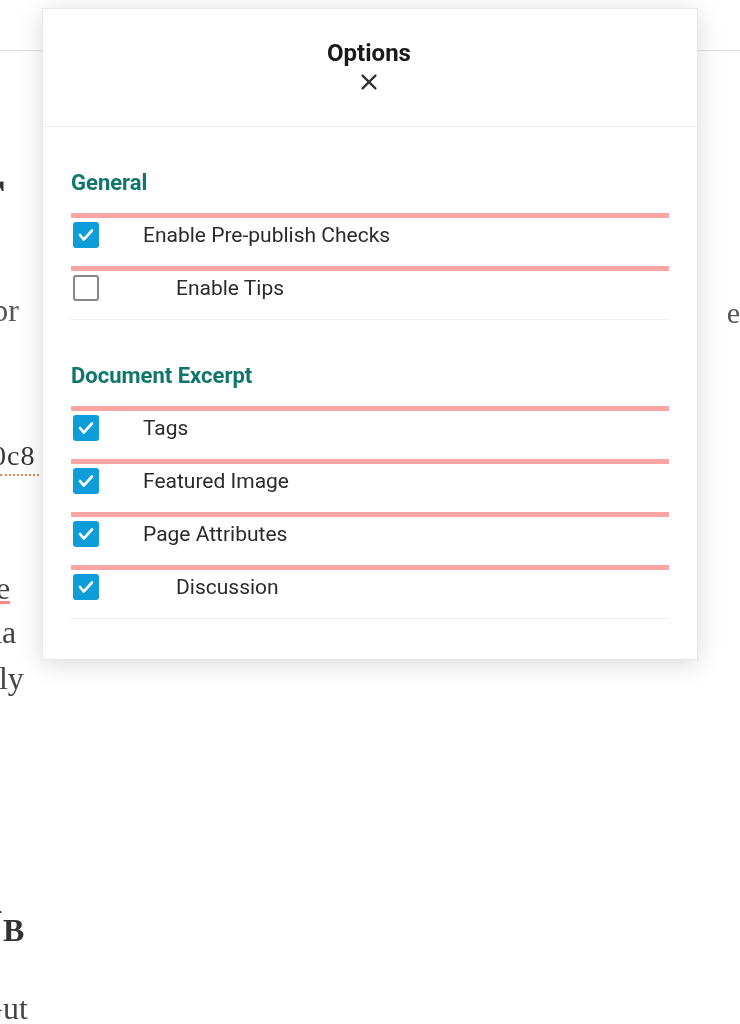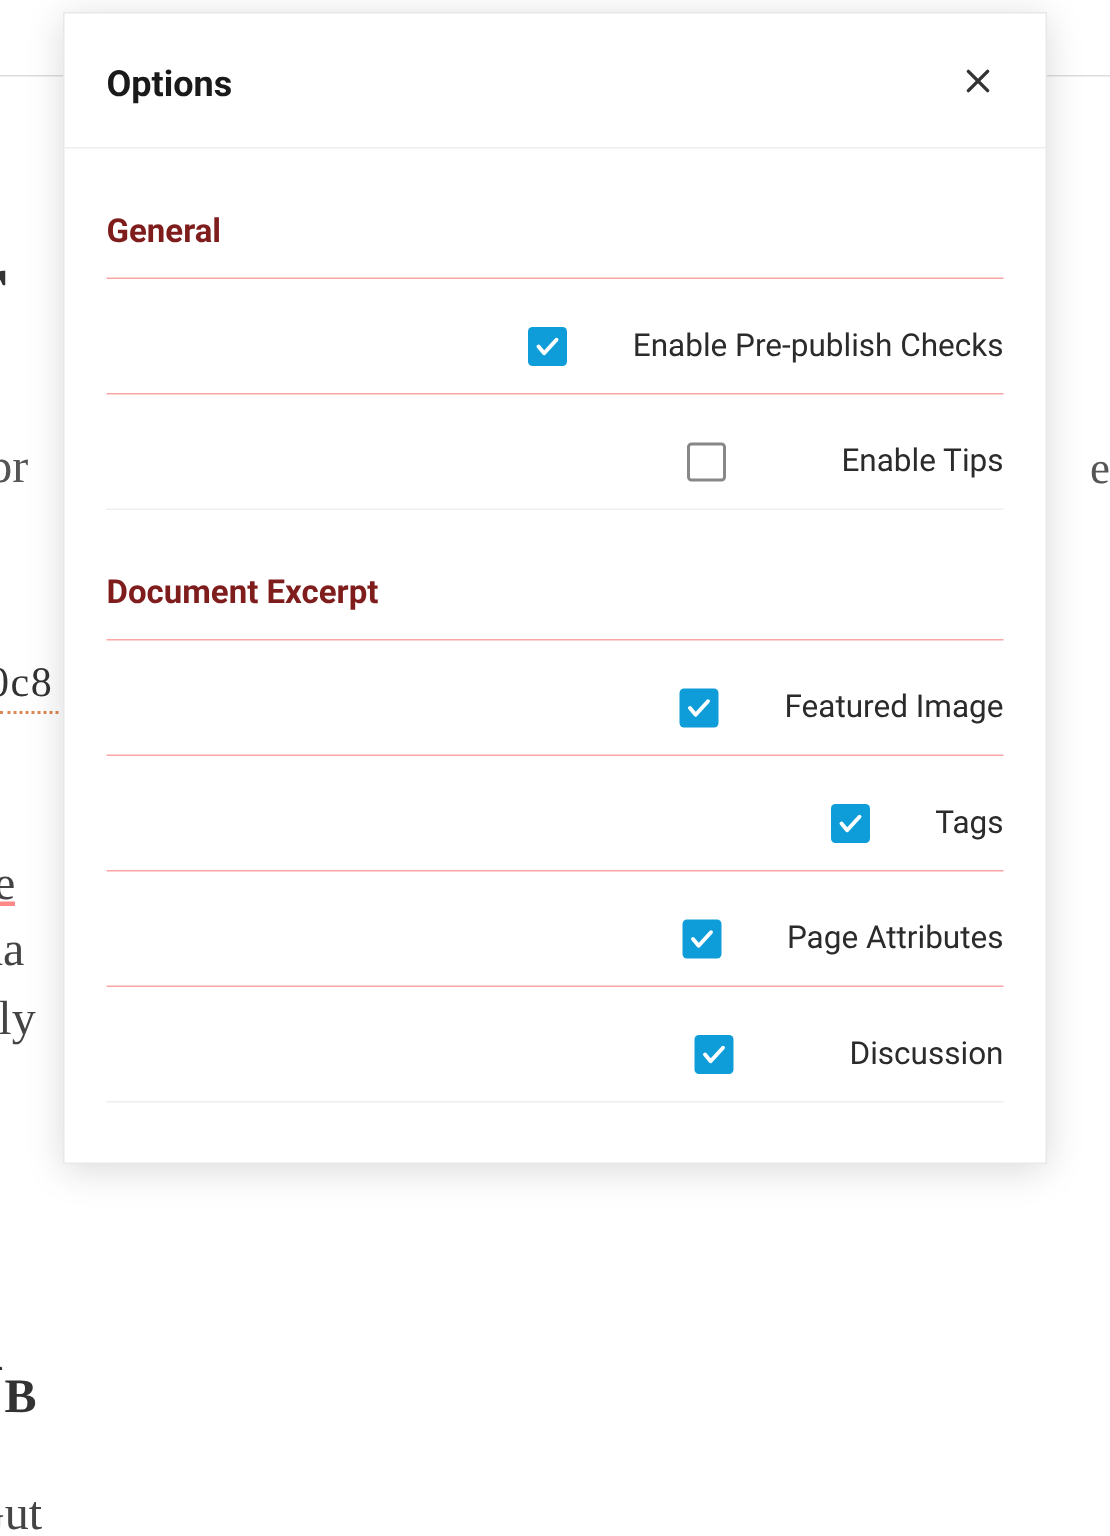--- a/index.html
+++ b/index.html
@@ -43,20 +43,21 @@
       background: #fff;
       box-shadow: 0 4px 24px rgba(0,0,0,0.15);
       border: 1px solid #e8e8e8;
     }
     .modal-header {
       display: flex;
       justify-content: space-between;
       align-items: center;
       padding: 30px 30px 26px 28px;
       border-bottom: 1px solid #eee;
+      flex-direction: column;
     }
     .modal-title {
       font-size: 24px;
       font-weight: 700;
       color: #1a1a1a;
     }
     .close-btn {
       background: none;
       border: none;
       cursor: pointer;
@@ -71,31 +72,30 @@
     }
     .modal-body {
       padding: 0 28px 40px 28px;
     }
     .section {
       margin-top: 42px;
     }
     .section-title {
       font-size: 22px;
       font-weight: 700;
-      color: #7f1d1d;
+      color: #0f766e;
       margin-bottom: 18px;
       margin-top: 43px;
     }
     .option-row {
       display: flex;
       align-items: center;
-      padding: 32px 0 18px 2px;
-      border-top: 1px solid #fca5a5;
+      padding: 4px 0 18px 2px;
+      border-top: 5px solid #fca5a5;
       cursor: pointer;
-      justify-content: flex-end;
     }
     .option-row:last-child {
       border-bottom: 1px solid #eee;
       gap: 33px;
     }
     .checkbox {
       width: 26px;
       height: 26px;
       border-radius: 3px;
       flex-shrink: 0;
@@ -169,29 +169,29 @@
     </div>
 
     <div class="section">
       <div class="section-title">Document Excerpt</div>
       <div class="option-row">
         <span class="checkbox checked">
           <svg viewBox="0 0 24 24" fill="none" stroke="#fff" stroke-width="3.5" stroke-linecap="round" stroke-linejoin="round">
               <polyline points="4 12 9 18 20 6"></polyline>
             </svg>
         </span>
+        <span class="option-label">Tags</span>
+      </div>
+      <div class="option-row">
+        <span class="checkbox checked">
+          <svg viewBox="0 0 24 24" fill="none" stroke="#fff" stroke-width="3.5" stroke-linecap="round" stroke-linejoin="round">
+              <polyline points="4 12 9 18 20 6"></polyline>
+            </svg>
+        </span>
         <span class="option-label">Featured Image</span>
-      </div>
-      <div class="option-row">
-        <span class="checkbox checked">
-          <svg viewBox="0 0 24 24" fill="none" stroke="#fff" stroke-width="3.5" stroke-linecap="round" stroke-linejoin="round">
-              <polyline points="4 12 9 18 20 6"></polyline>
-            </svg>
-        </span>
-        <span class="option-label">Tags</span>
       </div>
       <div class="option-row">
         <span class="checkbox checked">
           <svg viewBox="0 0 24 24" fill="none" stroke="#fff" stroke-width="3.5" stroke-linecap="round" stroke-linejoin="round">
               <polyline points="4 12 9 18 20 6"></polyline>
             </svg>
         </span>
         <span class="option-label">Page Attributes</span>
       </div>
       <div class="option-row">

